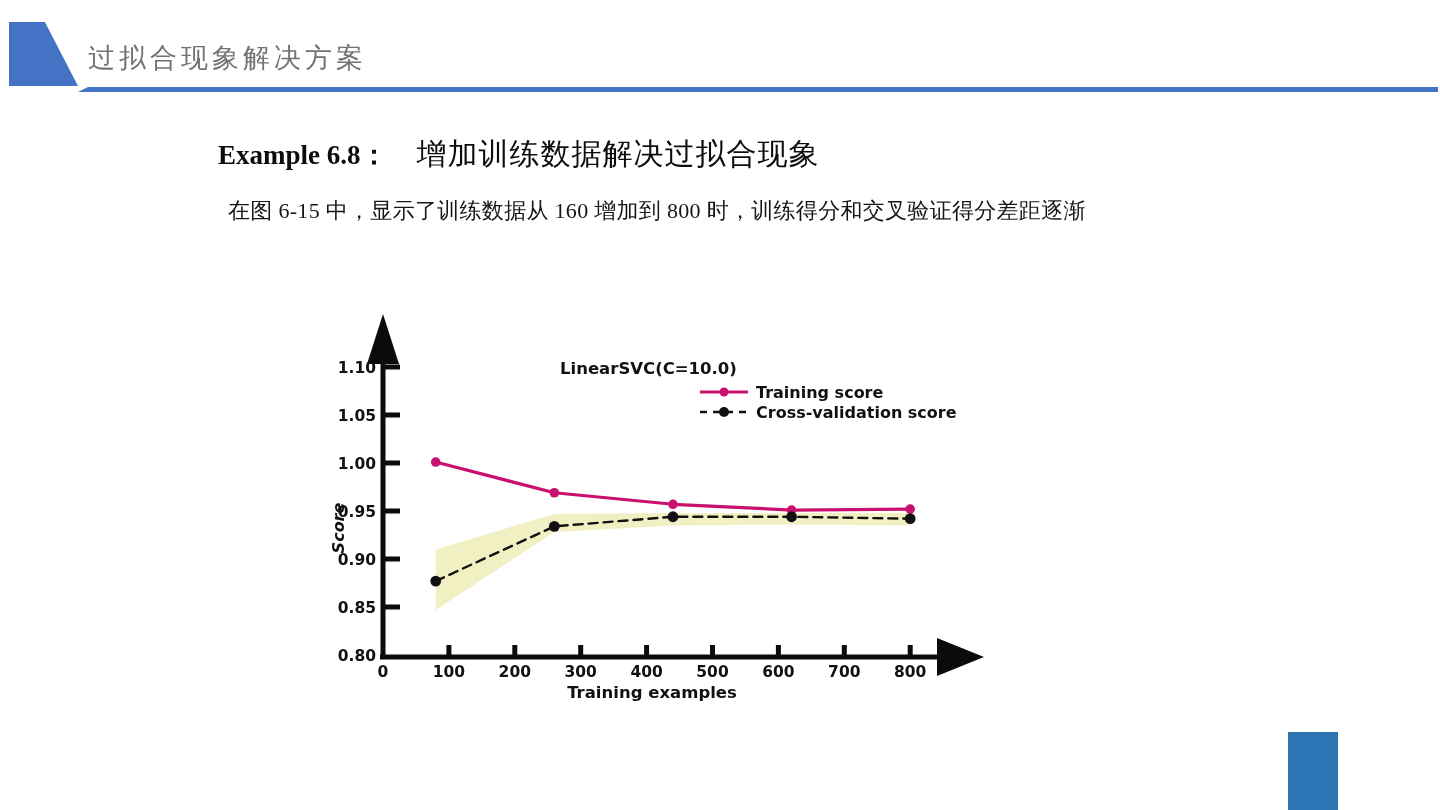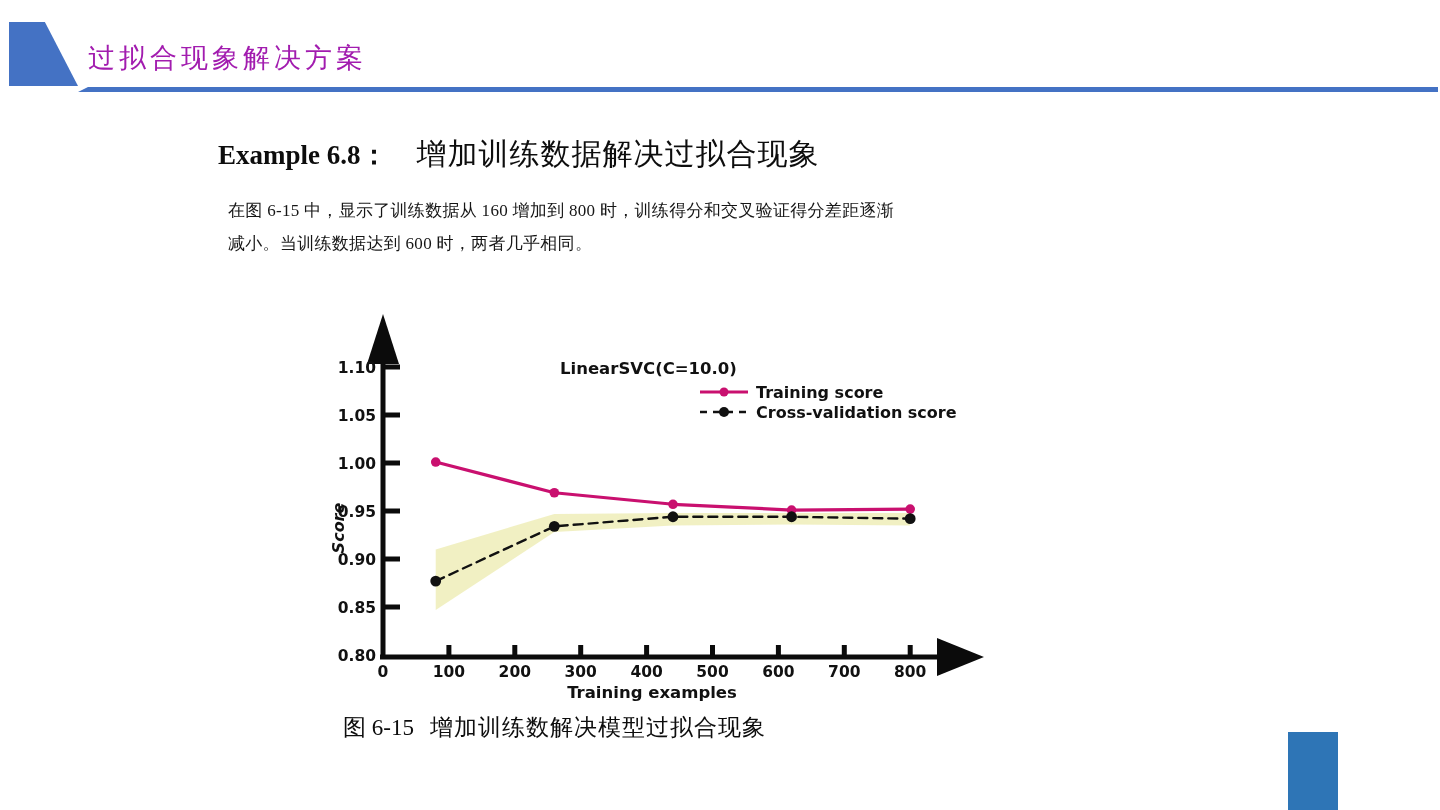--- a/index.html
+++ b/index.html
@@ -9,41 +9,41 @@
   }
   .slide{position:absolute;inset:0;}
   .corner-shape{
     position:absolute;left:9px;top:22px;width:69px;height:64px;
     background:#4472c4;
     clip-path:polygon(0 0,52% 0,100% 100%,0 100%);
   }
   .header-title{
     position:absolute;left:88px;top:42px;
     font-family:"Liberation Sans","DejaVu Sans",sans-serif;
-    font-size:27px;line-height:32px;color:#a21caf;letter-spacing:4px;font-weight:500;
+    font-size:27px;line-height:32px;color:#737373;letter-spacing:4px;font-weight:500;
     white-space:nowrap;
   }
   .header-rule{
     position:absolute;left:78px;top:87px;width:1360px;height:5px;background:#4472c4;
     clip-path:polygon(10px 0,100% 0,100% 100%,0 100%);
   }
   .example-heading{
     position:absolute;left:218px;top:134px;white-space:nowrap;
   }
   .ex-en{
     font-family:"Liberation Serif","DejaVu Serif",serif;
     font-weight:bold;font-size:27px;color:#0d0d0d;
   }
   .ex-zh{
     font-family:"Liberation Serif","DejaVu Serif",serif;
     font-size:30px;color:#0d0d0d;margin-left:29px;letter-spacing:1px;
   }
   .body-text{
     position:absolute;left:228px;top:194px;width:880px;
-    font-size:17px;line-height:33px;color:#161616;letter-spacing:0.3px;
+    font-size:22px;line-height:33px;color:#161616;letter-spacing:0.3px;
   }
   #chart{position:absolute;left:330px;top:310px;width:660px;height:400px;}
   .caption{
     position:absolute;left:343px;top:712px;white-space:nowrap;
     font-size:23px;color:#0d0d0d;
   }
   .cap-text{margin-left:16px;letter-spacing:1px;}
   .corner-rect{
     position:absolute;left:1288px;top:732px;width:50px;height:78px;background:#2e75b6;
   }
@@ -58,21 +58,20 @@
   <div class="header-title">过拟合现象解决方案</div>
 
   <div class="header-rule"></div>
 
   <div class="example-heading">
     <span class="ex-en">Example 6.8：</span><span class="ex-zh">增加训练数据解决过拟合现象</span>
   </div>
 
   <div class="body-text">
     <div>在图 6-15 中，显示了训练数据从 160 增加到 800 时，训练得分和交叉验证得分差距逐渐</div>
-    <div>减小。当训练数据达到 600 时，两者几乎相同。</div>
   </div>
 
   <svg id="chart" viewBox="0 0 660 400" xmlns="http://www.w3.org/2000/svg">
       <polygon points="105.72,239.4 224.34,203.88000000000008 342.96000000000004,202.92000000000007 461.58000000000004,202.92000000000007 580.2,202.92000000000007 580.2,215.39999999999998 461.58000000000004,214.44 342.96000000000004,215.39999999999998 224.34,222.12 105.72,299.88000000000005" fill="#efeebc" opacity="0.9"></polygon>
       <line x1="53" y1="24" x2="53" y2="349" stroke="#0b0b0b" stroke-width="5"></line>
       <polygon points="53,4 37,54 69,54" fill="#0b0b0b"></polygon>
       <line x1="50" y1="347" x2="614" y2="347" stroke="#0b0b0b" stroke-width="5"></line>
       <polygon points="654,347 607,328 607,366" fill="#0b0b0b"></polygon>
       <text x="46" y="350.5" text-anchor="end" font-size="15.5" font-weight="700" fill="#111" font-family="&quot;DejaVu Sans&quot;,&quot;Liberation Sans&quot;,sans-serif">0.80</text>
       <line x1="53" y1="297.00000000000006" x2="70" y2="297.00000000000006" stroke="#0b0b0b" stroke-width="5"></line>
@@ -120,19 +119,16 @@
       <line x1="370" y1="82" x2="418" y2="82" stroke="#c9106f" stroke-width="3.2"></line>
       <circle cx="394" cy="82" r="4.5" fill="#c9106f"></circle>
       <text x="426" y="87.5" font-size="16" font-weight="600" fill="#111" font-family="&quot;DejaVu Sans&quot;,&quot;Liberation Sans&quot;,sans-serif">Training score</text>
       <line x1="370" y1="102" x2="418" y2="102" stroke="#111111" stroke-width="2.4" stroke-dasharray="7 6"></line>
       <circle cx="394" cy="102" r="5" fill="#111111"></circle>
       <text x="426" y="107.5" font-size="16" font-weight="600" fill="#111" font-family="&quot;DejaVu Sans&quot;,&quot;Liberation Sans&quot;,sans-serif">Cross-validation score</text>
       <text x="14" y="218" text-anchor="middle" font-size="16" font-style="italic" font-weight="600" fill="#111" transform="rotate(-90 14 218)" font-family="&quot;DejaVu Sans&quot;,&quot;Liberation Sans&quot;,sans-serif">Score</text>
       <text x="322" y="388" text-anchor="middle" font-size="16.5" font-weight="600" fill="#111" font-family="&quot;DejaVu Sans&quot;,&quot;Liberation Sans&quot;,sans-serif">Training examples</text>
     </svg>
 
-  <div class="caption">
-    <span>图 6-15</span><span class="cap-text">增加训练数解决模型过拟合现象</span>
-  </div>
 
   <div class="corner-rect"></div>
 
 </div>
 
 </body></html>

